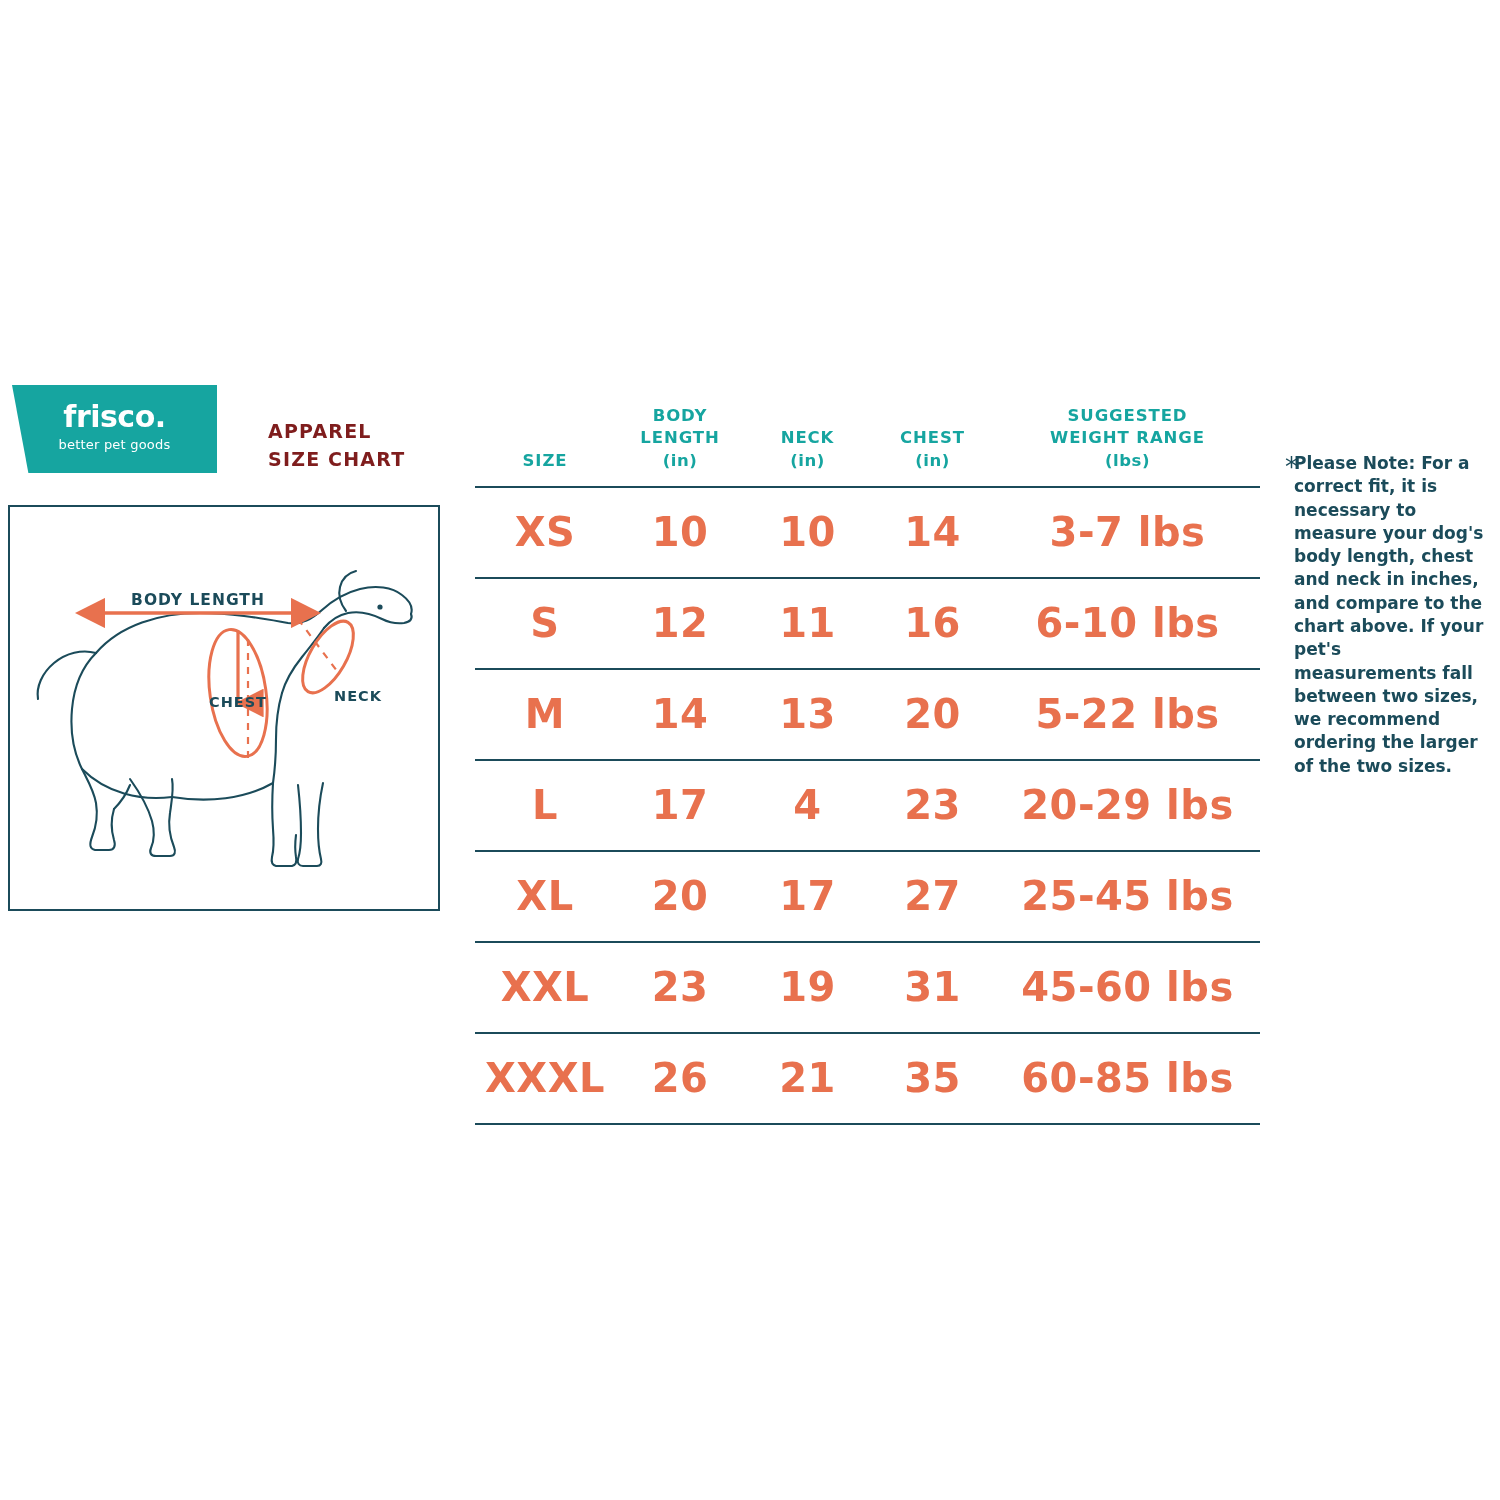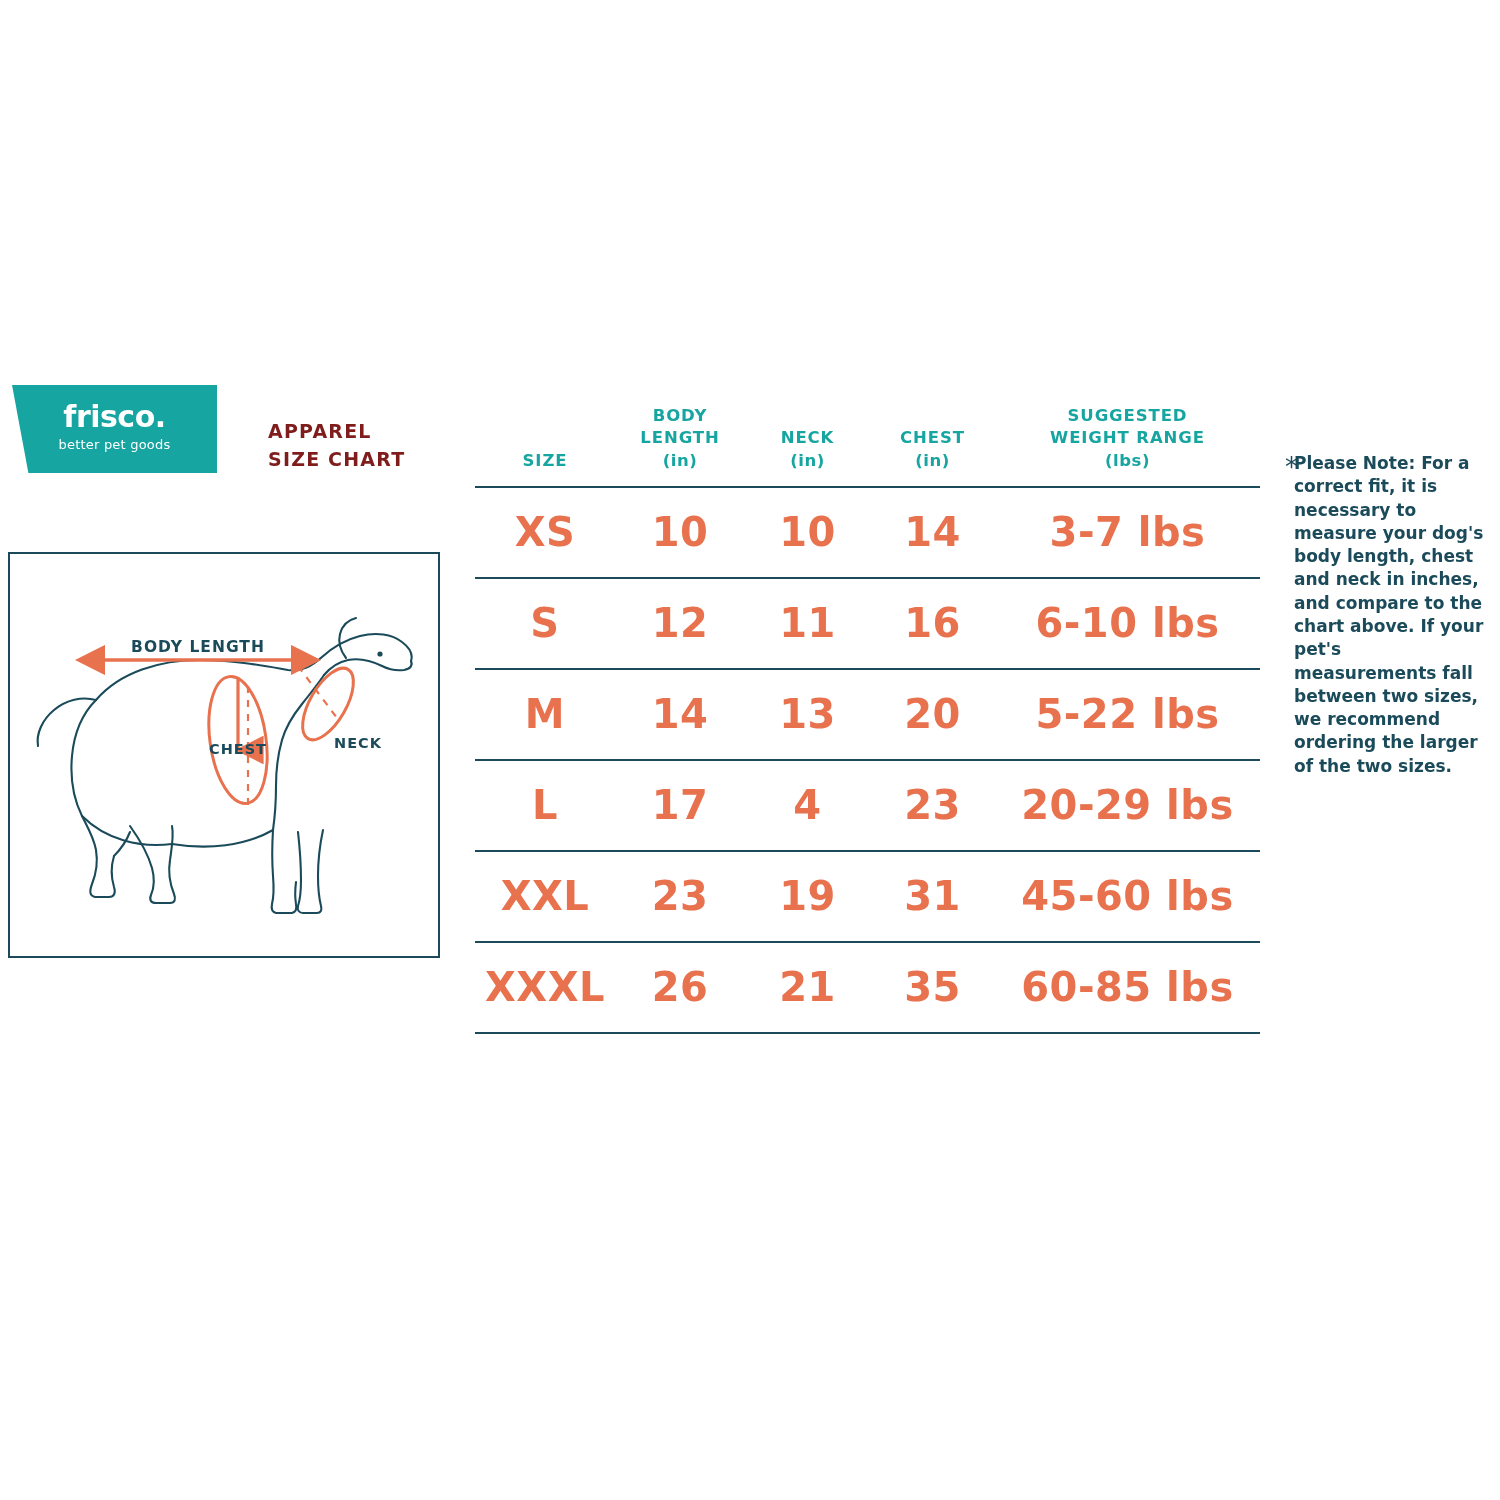--- a/index.html
+++ b/index.html
@@ -67,21 +67,20 @@
 
   
   #dog-diagram {
     position: absolute;
     left: 8px;
     top: 505px;
     width: 432px;
     height: 406px;
     border: 2px solid #1b4b5a;
     box-sizing: border-box;
-    margin-top: 47px;
   }
   #dog-diagram svg { display: block; }
 
   
   #size-table {
     position: absolute;
     left: 475px;
     top: 405px;
     width: 785px;
   }
@@ -287,20 +286,27 @@
         <td>5-22 lbs</td>
       </tr>
       <tr>
         <td>L</td>
         <td>17</td>
         <td>4</td>
         <td>23</td>
         <td>20-29 lbs</td>
       </tr>
       <tr>
+        <td>XL</td>
+        <td>20</td>
+        <td>17</td>
+        <td>27</td>
+        <td>25-45 lbs</td>
+      </tr>
+      <tr>
         <td>XXL</td>
         <td>23</td>
         <td>19</td>
         <td>31</td>
         <td>45-60 lbs</td>
       </tr>
       <tr>
         <td>XXXL</td>
         <td>26</td>
         <td>21</td>

